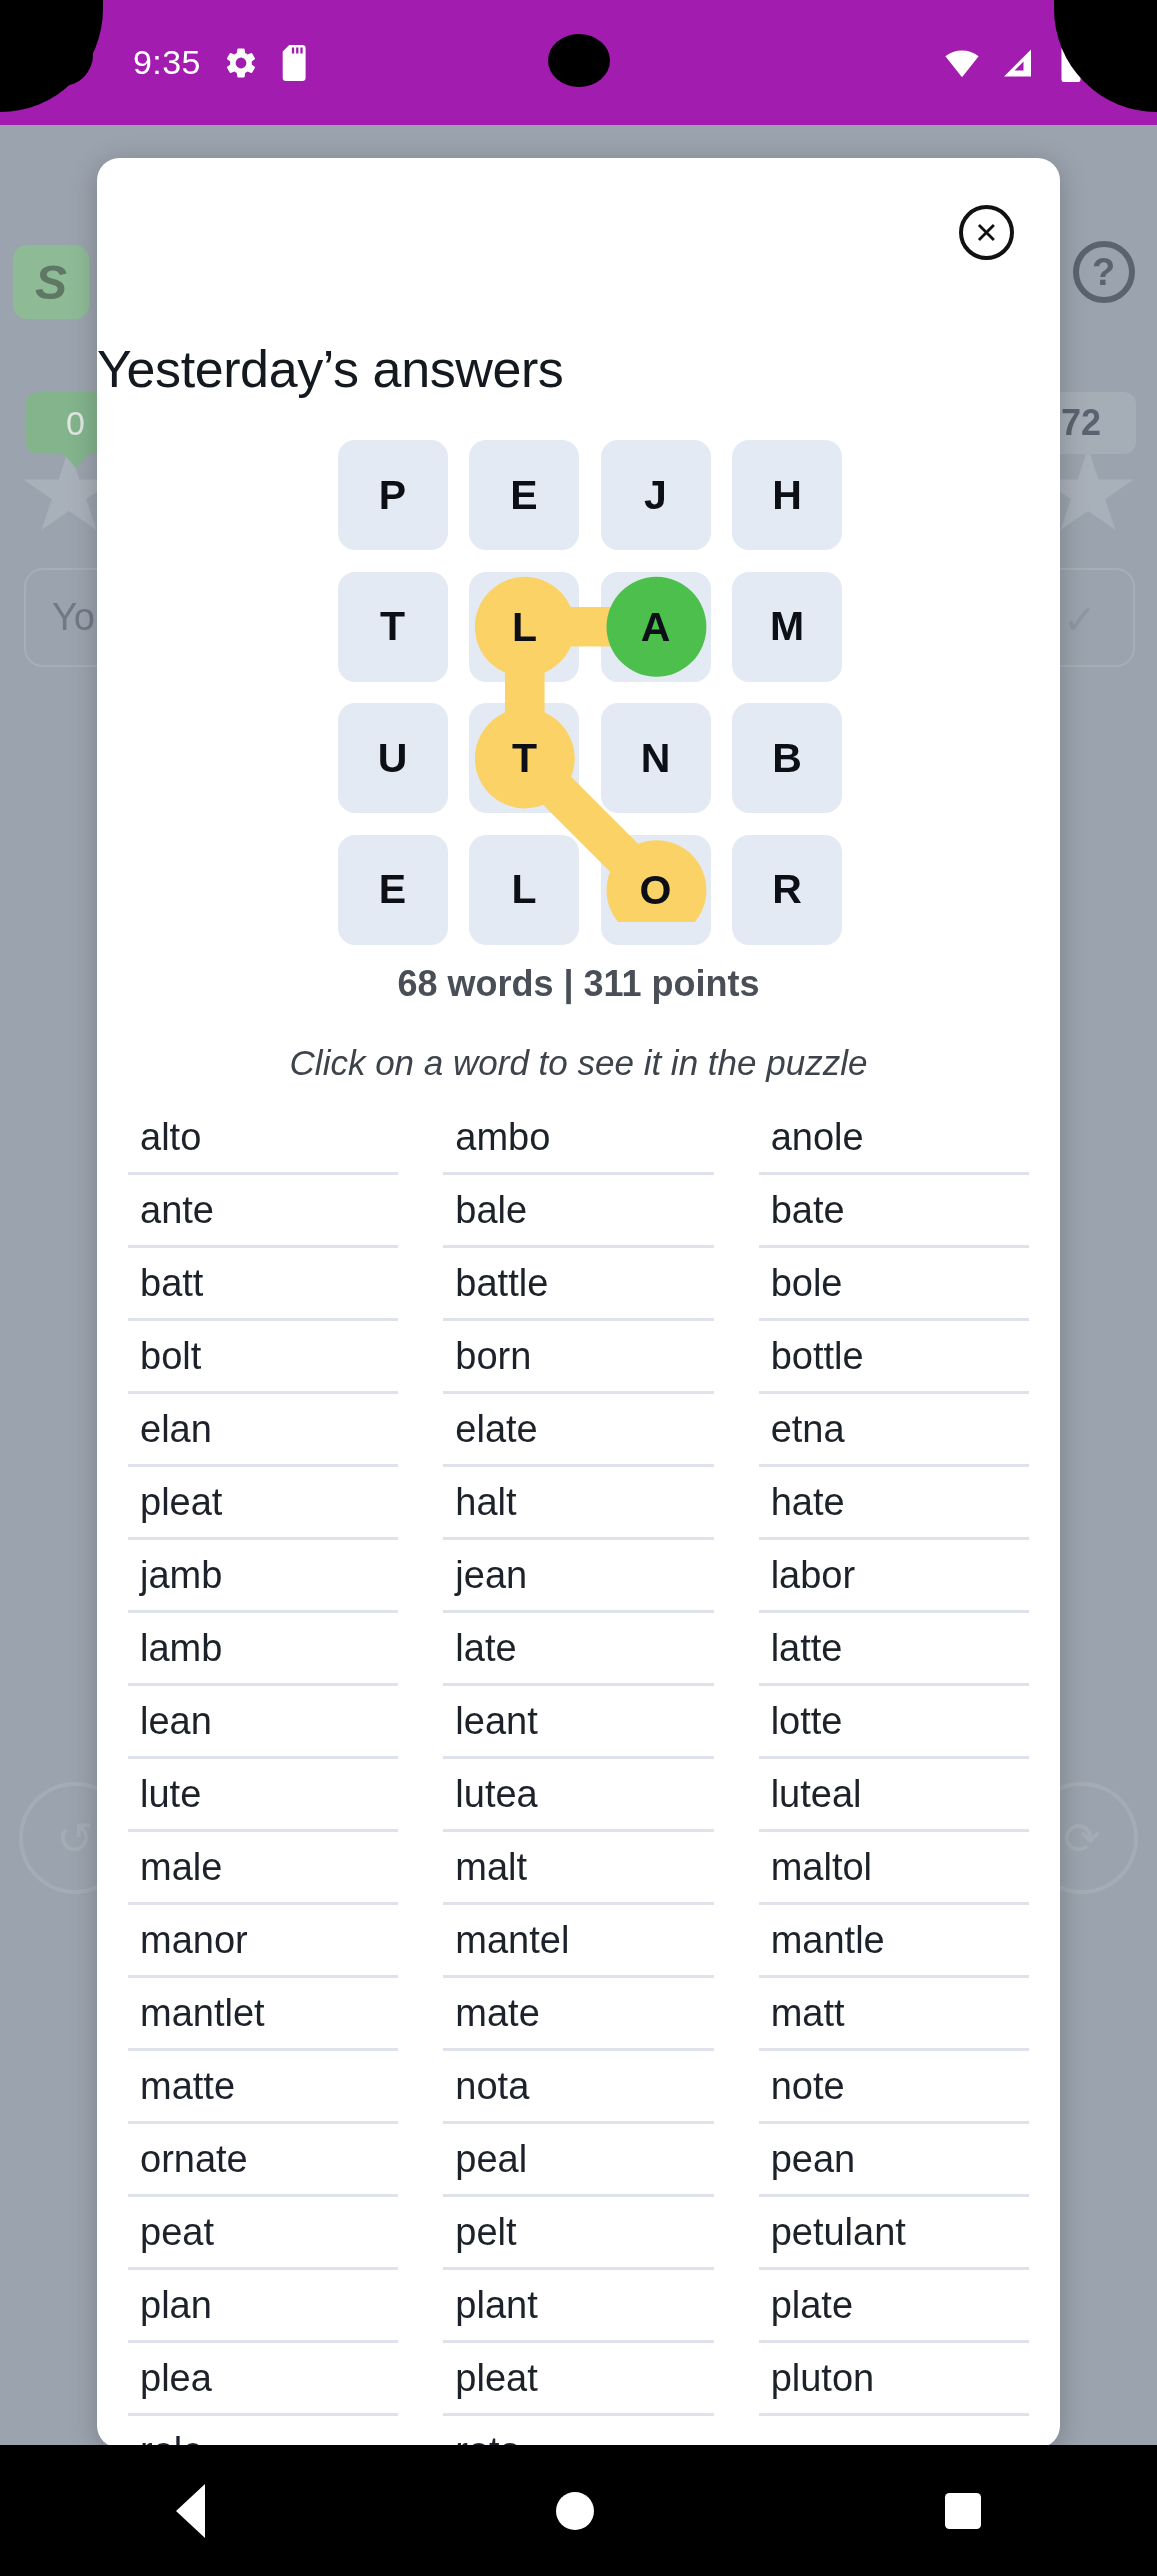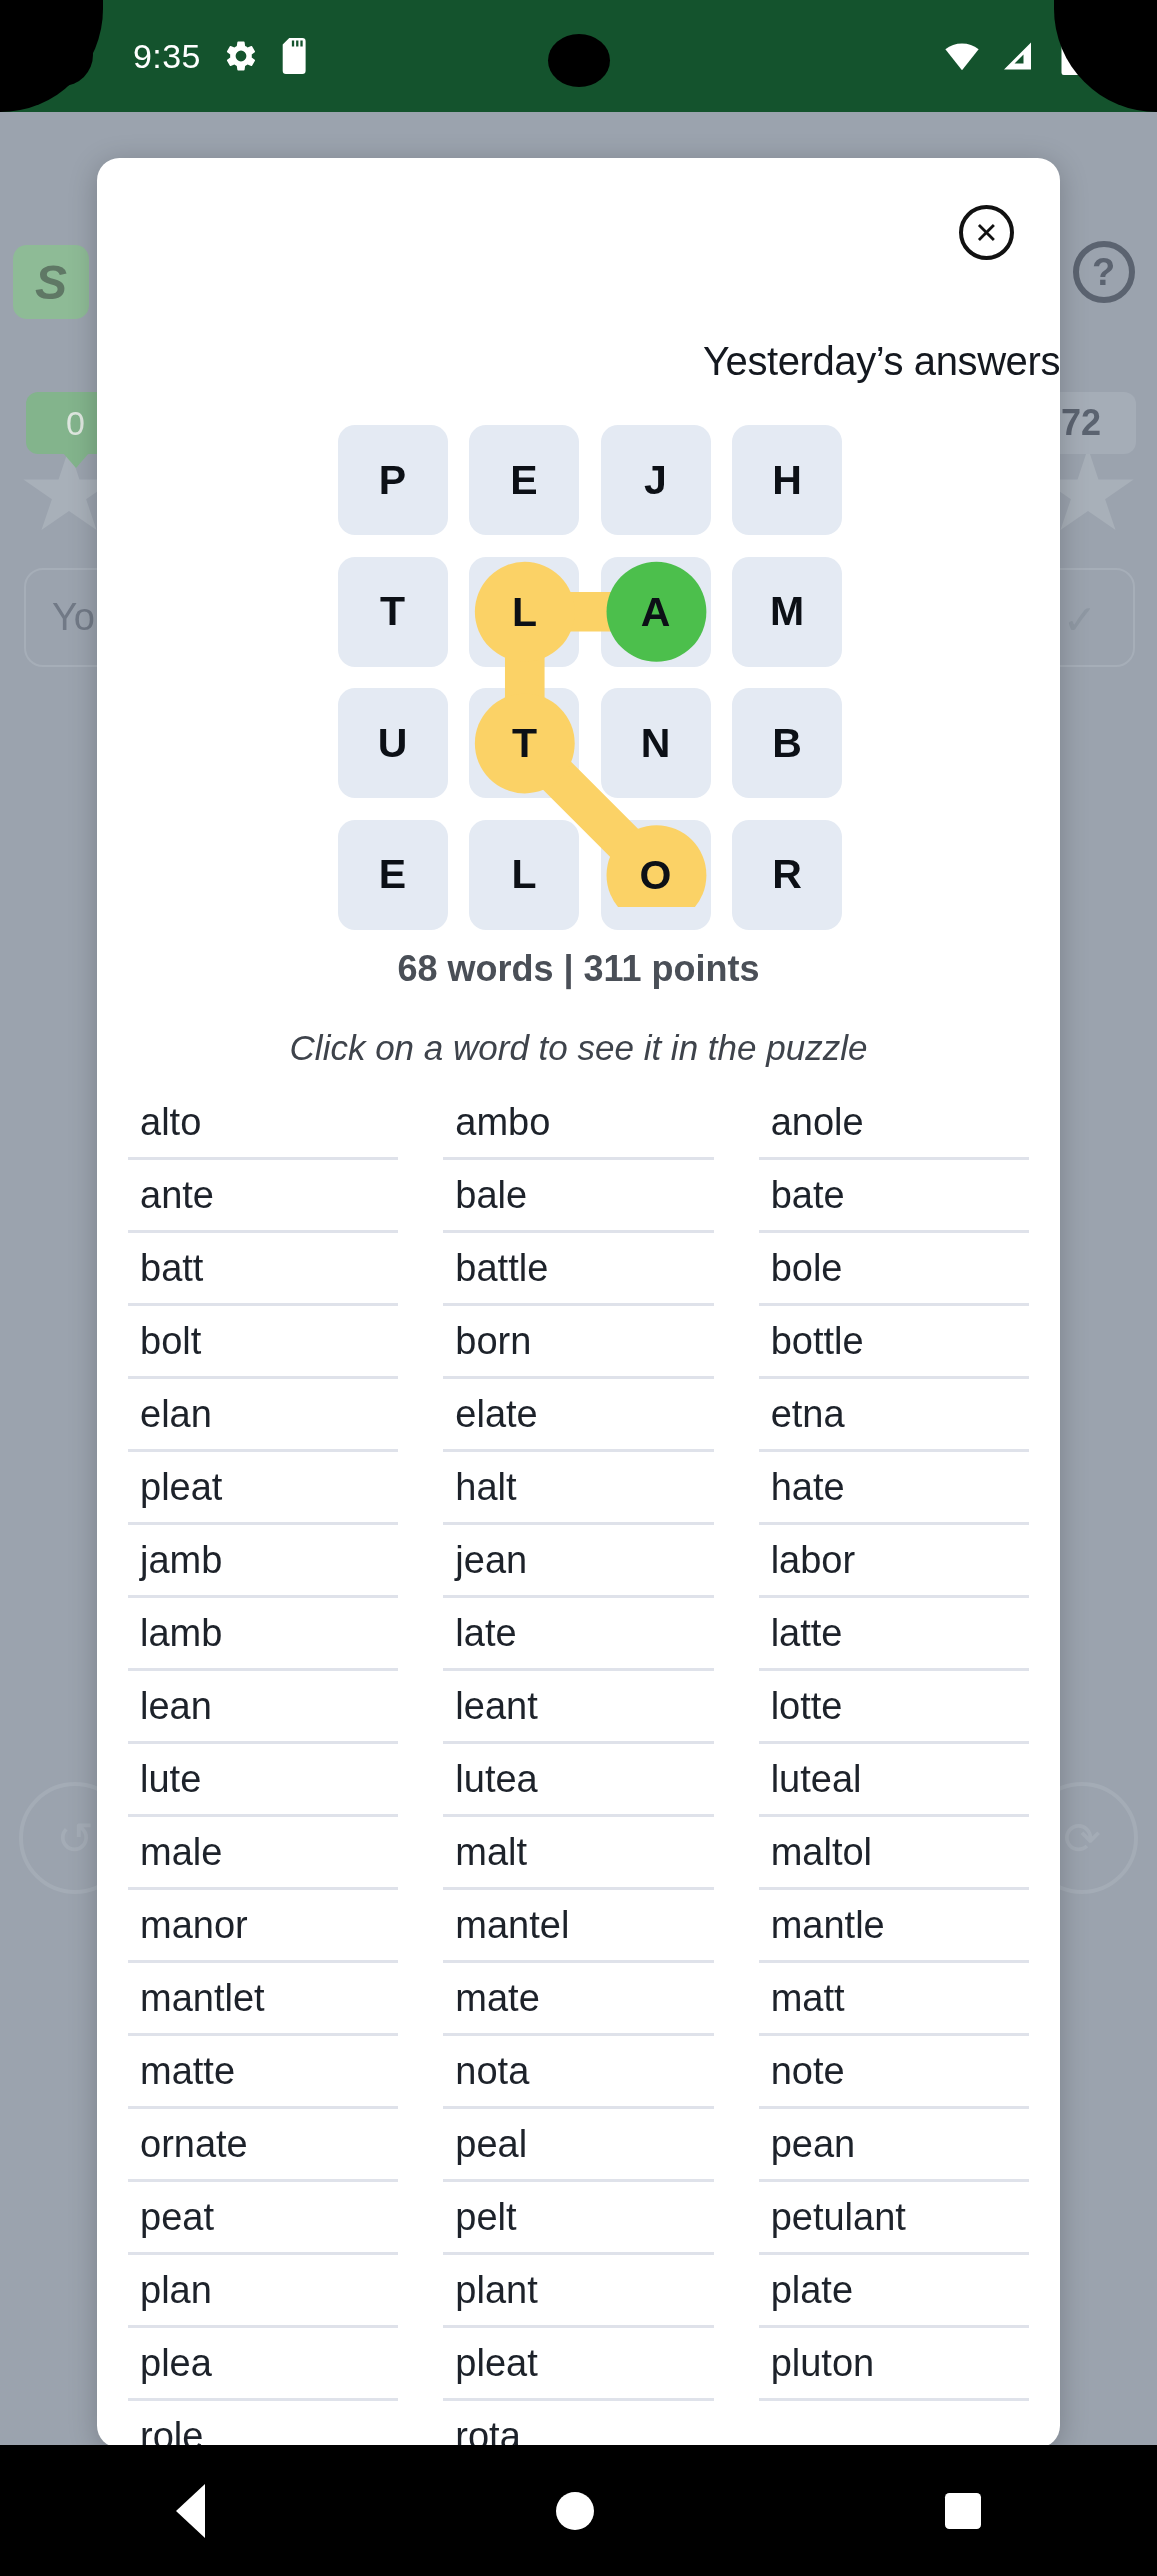--- a/index.html
+++ b/index.html
@@ -6,22 +6,22 @@
   html, body {
     width:1157px; height:2576px;
     background:#000;
     font-family:"Liberation Sans", sans-serif;
     overflow:hidden;
   }
   #root { position:relative; width:1157px; height:2576px; overflow:hidden; background:#fff; }
 
   
   .statusbar {
-    position:absolute; top:0; left:0; width:1157px; height:112px;
-    background:#14532d;
+    position:absolute; top:0; left:0; width:1157px; height:125px;
+    background:#a21caf;
     display:flex; align-items:center;
     z-index:40;
   }
   .sb-left { display:flex; align-items:center; gap:22.4px; margin-left:133px; }
   .sb-time { color:#fff; font-size:34px; letter-spacing:0.4px; }
   .sb-right { margin-left:auto; margin-right:73px; display:flex; align-items:center; gap:20.7px; }
   .camhole {
     position:absolute; top:24px; left:31px; width:62px; height:62px;
     border-radius:50%; background:#000; z-index:45;
   }
@@ -103,21 +103,21 @@
     z-index:20; overflow:hidden;
     box-shadow:0 5.2px 29px rgba(0,0,0,0.22);
   }
   .modal-close {
     position:absolute; right:46px; top:47px; width:55px; height:55px;
     border:4.3px solid #111; border-radius:50%;
     display:flex; align-items:center; justify-content:center;
     font-size:29px; color:#111; cursor:pointer; background:#fff;
   }
   .modal-title {
-    text-align:right; font-size:40px; color:#14181f;
+    text-align:left; font-size:52px; color:#14181f;
     margin-top:181px; letter-spacing:-0.4px;
   }
 
   
   .gridwrap {
     position:relative; width:482px; height:482px;
     margin:41px auto 0;
   }
   .grid {
     position:absolute; inset:0;

